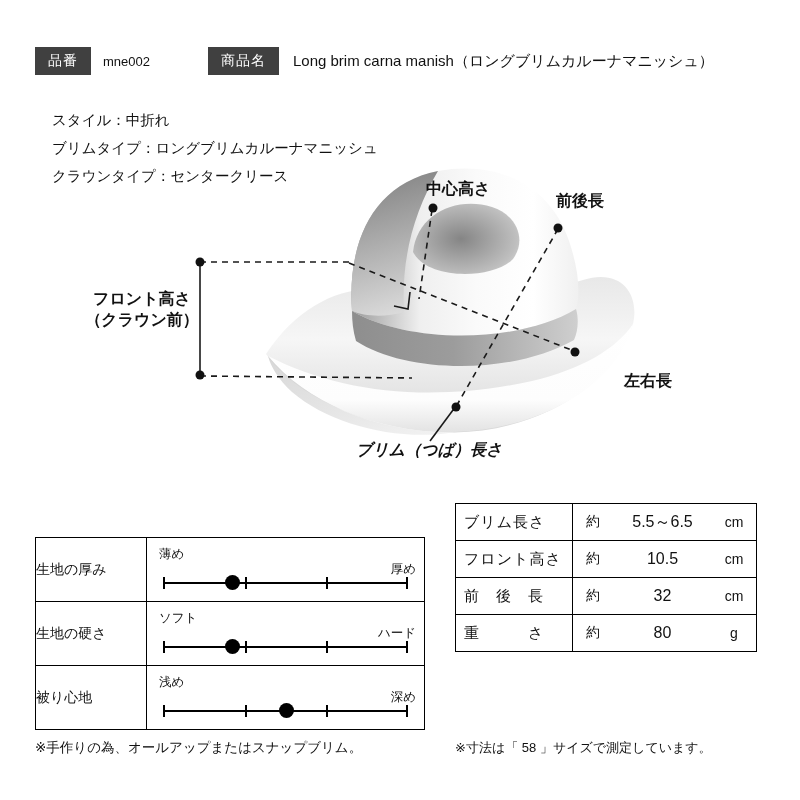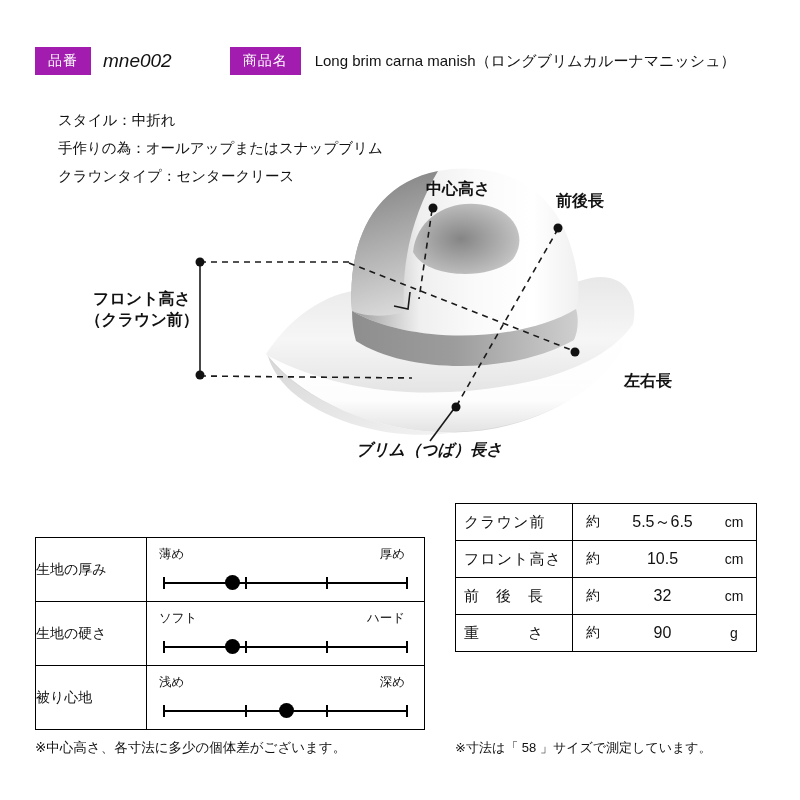--- a/index.html
+++ b/index.html
@@ -3,42 +3,42 @@
 <meta charset="utf-8">
 <style>
   html,body { margin:0; padding:0; background:#fff; }
   .page {
     position:relative; width:800px; height:800px; background:#ffffff;
     font-family:"Liberation Sans","DejaVu Sans",sans-serif; color:#111;
     overflow:hidden;
   }
   
   .hdr { position:absolute; top:46px; left:35px; height:30px; display:flex; align-items:center; }
-  .tag { background:#a21caf; color:#fff; font-size:14px; padding:5px 13px; letter-spacing:1px; }
-  .hdr .itemno { font-size:19px; margin-left:12px; margin-right:58px;font-style:italic; }
+  .tag { background:#404040; color:#fff; font-size:14px; padding:5px 13px; letter-spacing:1px; }
+  .hdr .itemno { font-size:13px; margin-left:12px; margin-right:58px; }
   .hdr .pname  { font-size:15px; margin-left:14px; }
   
-  .details { position:absolute; top:106px; left:58px; font-size:14.5px; line-height:28px; }
+  .details { position:absolute; top:106px; left:52px; font-size:14.5px; line-height:28px; }
   
   .hatsvg { position:absolute; left:0; top:0; width:800px; height:800px; pointer-events:none; }
   
   .dlabel { position:absolute; font-weight:bold; font-size:16px; color:#111; white-space:nowrap; }
   .dlabel.center-h   { left:426px; top:179px; }
   .dlabel.front-back { left:556px; top:191px; }
   .dlabel.front-h    { left:72px;  top:288px; width:140px; text-align:center; line-height:21px; white-space:normal; }
   .dlabel.left-right { left:624px; top:371px; }
   .dlabel.brim-len   { left:356px; top:440px;font-style:italic; }
   
   .sliders { position:absolute; left:35px; top:537px; width:390px; border-collapse:collapse; }
   .sliders td { border:1px solid #000; height:63px; padding:0; }
   .sliders .lab { width:110px; font-size:14px; }
   .sliders .ctl { position:relative;text-decoration:underline; }
   .minmax { position:absolute; top:8px; font-size:12.5px; }
   .minmax.min { left:12px; }
-  .minmax.max { right:19px; }
+  .minmax.max { right:8px;margin-top:15px; }
   .track { position:absolute; left:16px; right:16px; top:37px; height:16px; }
   .rail  { position:absolute; left:0; right:0; top:7px; border-top:2px solid #000; }
   .tick  { position:absolute; top:2px; width:2px; height:12px; background:#000; }
   .dot   { position:absolute; top:0px; width:15px; height:15px; border-radius:50%; background:#000; }
   
   .spec { position:absolute; left:455px; top:503px; width:302px; border-collapse:collapse; }
   .spec td { border:1px solid #000; height:36px; padding:0; font-size:15px; }
   .spec .lab { width:108px; padding-left:8px; letter-spacing:1px; }
   .spec .cnt { padding:0; }
   .cntflex { display:flex; align-items:center; height:100%; }
@@ -56,21 +56,21 @@
 
   <div class="hdr">
     <span class="tag">品番</span>
     <span class="itemno">mne002</span>
     <span class="tag">商品名</span>
     <span class="pname">Long brim carna manish（ロングブリムカルーナマニッシュ）</span>
   </div>
 
   <div class="details">
     <div>スタイル：中折れ</div>
-    <div>手作りの為：オールアップまたはスナップブリム</div>
+    <div>ブリムタイプ：ロングブリムカルーナマニッシュ</div>
     <div>クラウンタイプ：センタークリース</div>
   </div>
 
   <svg class="hatsvg" viewBox="0 0 800 800">
     <defs>
       <linearGradient id="crownGrad" x1="0" y1="0" x2="1" y2="0">
         <stop offset="0" stop-color="#9a9a9a"></stop>
           <stop offset="0.3" stop-color="#efefef"></stop>
         <stop offset="0.55" stop-color="#fafafa"></stop>
           <stop offset="0.8" stop-color="#ffffff"></stop>
@@ -197,21 +197,21 @@
           <span class="dot" style="left: calc(50% - 7px);"></span>
         </div>
       </td>
     </tr>
   </tbody>
     </table>
 
   <table class="spec">
     <tbody>
         <tr>
-      <td class="lab">クラウン前</td>
+      <td class="lab">ブリム長さ</td>
       <td class="cnt">
             <div class="cntflex">
         <span class="approx">約</span>
         <span class="value">5.5～6.5</span>
         <span class="unit">cm</span>
       </div>
           </td>
     </tr>
     <tr>
       <td class="lab">フロント高さ</td>
@@ -231,26 +231,26 @@
         <span class="value">32</span>
         <span class="unit">cm</span>
       </div>
           </td>
     </tr>
     <tr>
       <td class="lab">重　　　さ</td>
       <td class="cnt">
             <div class="cntflex">
         <span class="approx">約</span>
-        <span class="value">90</span>
+        <span class="value">80</span>
         <span class="unit">g</span>
       </div>
           </td>
     </tr>
   </tbody>
     </table>
 
   <div class="notes-left">
-    <div>※中心高さ、各寸法に多少の個体差がございます。</div>
+    <div>※手作りの為、オールアップまたはスナップブリム。</div>
   </div>
   <div class="note-right">※寸法は「 58 」サイズで測定しています。</div>
 
 </div>
 
 </body></html>

